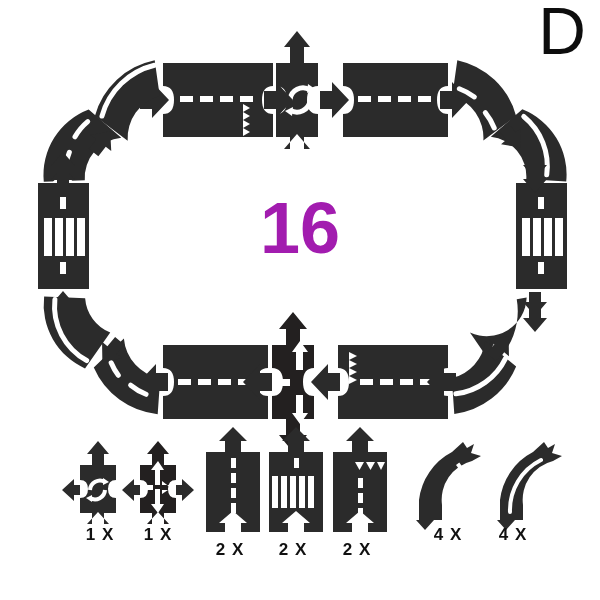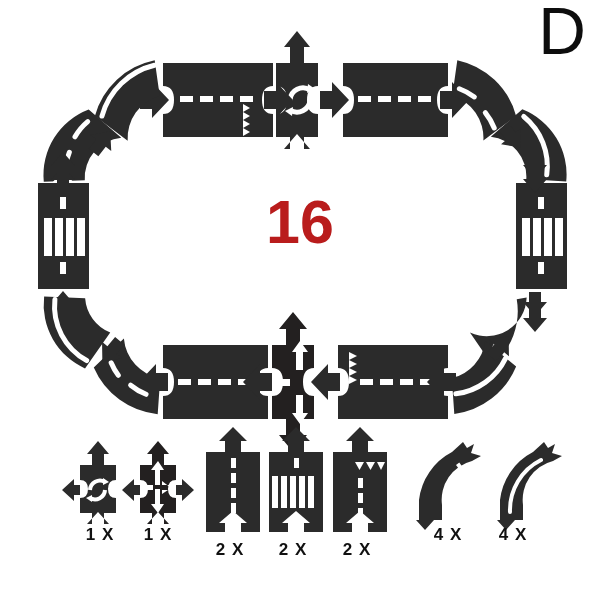--- a/index.html
+++ b/index.html
@@ -23,23 +23,23 @@
     color:#0d0d0d;
     letter-spacing:0;
     line-height:1;
     user-select:none;
   }
   .center-count{
     position:absolute;
     left:0; top:192px; width:600px;
     text-align:center;
     font-family:"Liberation Sans", sans-serif;
-    font-size:61px;
+    font-size:72px;
     font-weight:700;
-    color:#b91c1c;
+    color:#a21caf;
     line-height:1;
     user-select:none;
   }
   .legend-label{
     position:absolute;
     font-family:"Liberation Sans", sans-serif;
     font-size:17px;
     font-weight:700;
     color:#111111;
     letter-spacing:1px;

